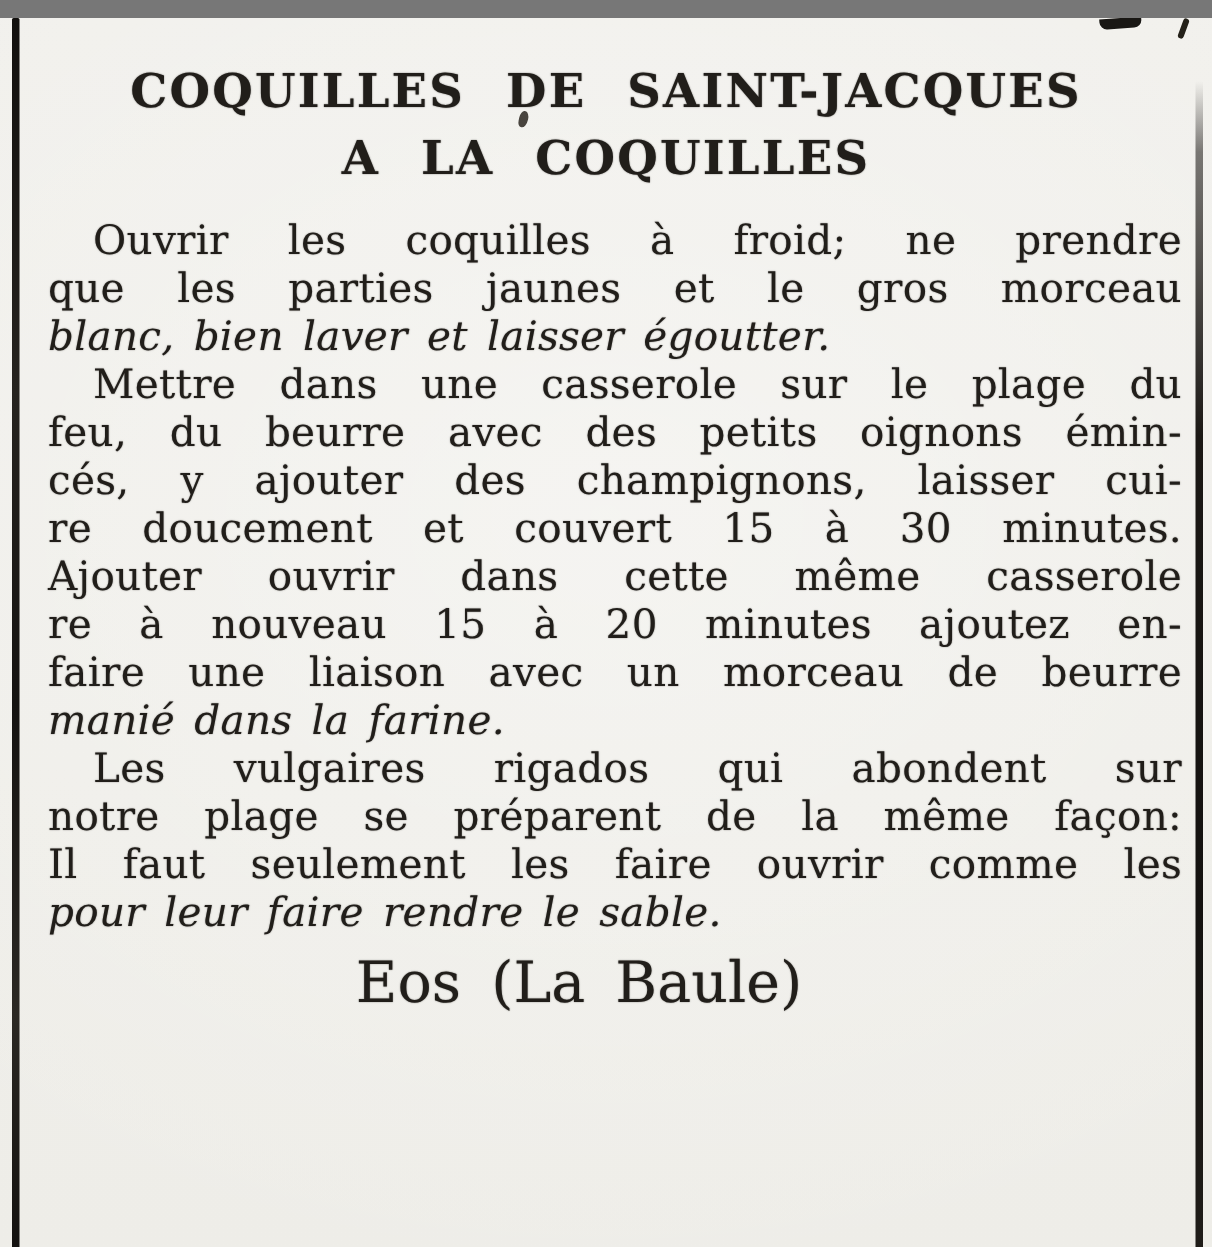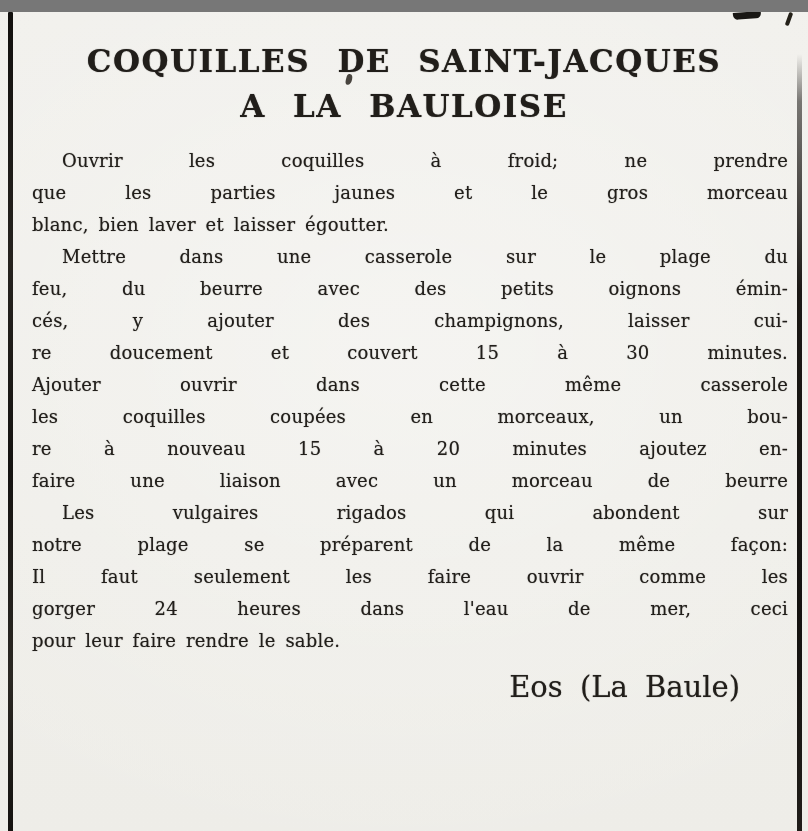--- a/index.html
+++ b/index.html
@@ -63,74 +63,74 @@
     font-weight: bold;
     font-size: 31px;
     line-height: 45px;
     letter-spacing: 1.5px;
     word-spacing: 15px;
     text-shadow: 0 0 1px rgba(28,24,20,0.65);
   }
 
   .article-body {
     margin: 16px 20px 0 32px; 
-    font-size: 18px;
+    font-size: 27px;
     line-height: 32px;
     text-shadow: 0 0 1px rgba(30,26,21,0.55);
   }
   .line {
     text-align: justify;
     text-align-last: justify;
     white-space: nowrap;
     letter-spacing: 0.2px;
   }
   .line.endline {
     text-align: left;
     text-align-last: left;
     word-spacing: 4px;
+    font-style: italic;
   }
   .line.indent { text-indent: 30px; }
 
   .signature {
     margin: 13px 68px 0 32px;
-    text-align: right;
-    font-size: 29px;
+    text-align: center;
+    font-size: 38px;
     line-height: 34px;
     word-spacing: 8px;
     text-shadow: 0 0 1px rgba(30,26,21,0.6);
   }
 </style>
 </head>
 <body>
 
 <div class="page" style="--paper: #f1f0ec; --ink: #211e1a;">
   <div class="rule-left"></div>
   <div class="rule-right"></div>
   <div class="speck-a"></div>
   <div class="speck-b"></div>
   <div class="speck-c"></div>
 
   <div class="headline">
     <div>COQUILLES DE SAINT-JACQUES</div>
-    <div>A LA BAULOISE</div>
+    <div>A LA COQUILLES</div>
   </div>
 
   <div class="article-body">
       <div class="line indent">Ouvrir les coquilles à froid; ne prendre</div>
       <div class="line">que les parties jaunes et le gros morceau</div>
       <div class="line endline">blanc, bien laver et laisser égoutter.</div>
       <div class="line indent">Mettre dans une casserole sur le plage du</div>
       <div class="line">feu, du beurre avec des petits oignons émin-</div>
       <div class="line">cés, y ajouter des champignons, laisser cui-</div>
       <div class="line">re doucement et couvert 15 à 30 minutes.</div>
       <div class="line">Ajouter ouvrir dans cette même casserole</div>
-      <div class="line">les coquilles coupées en morceaux, un bou-</div>
       <div class="line">re à nouveau 15 à 20 minutes ajoutez en-</div>
       <div class="line">faire une liaison avec un morceau de beurre</div>
+      <div class="line endline">manié dans la farine.</div>
       <div class="line indent">Les vulgaires rigados qui abondent sur</div>
       <div class="line">notre plage se préparent de la même façon:</div>
       <div class="line">Il faut seulement les faire ouvrir comme les</div>
-      <div class="line">gorger 24 heures dans l'eau de mer, ceci</div>
       <div class="line endline">pour leur faire rendre le sable.</div>
     </div>
 
   <div class="signature">Eos (La Baule)</div>
 </div>
 
 </body></html>

